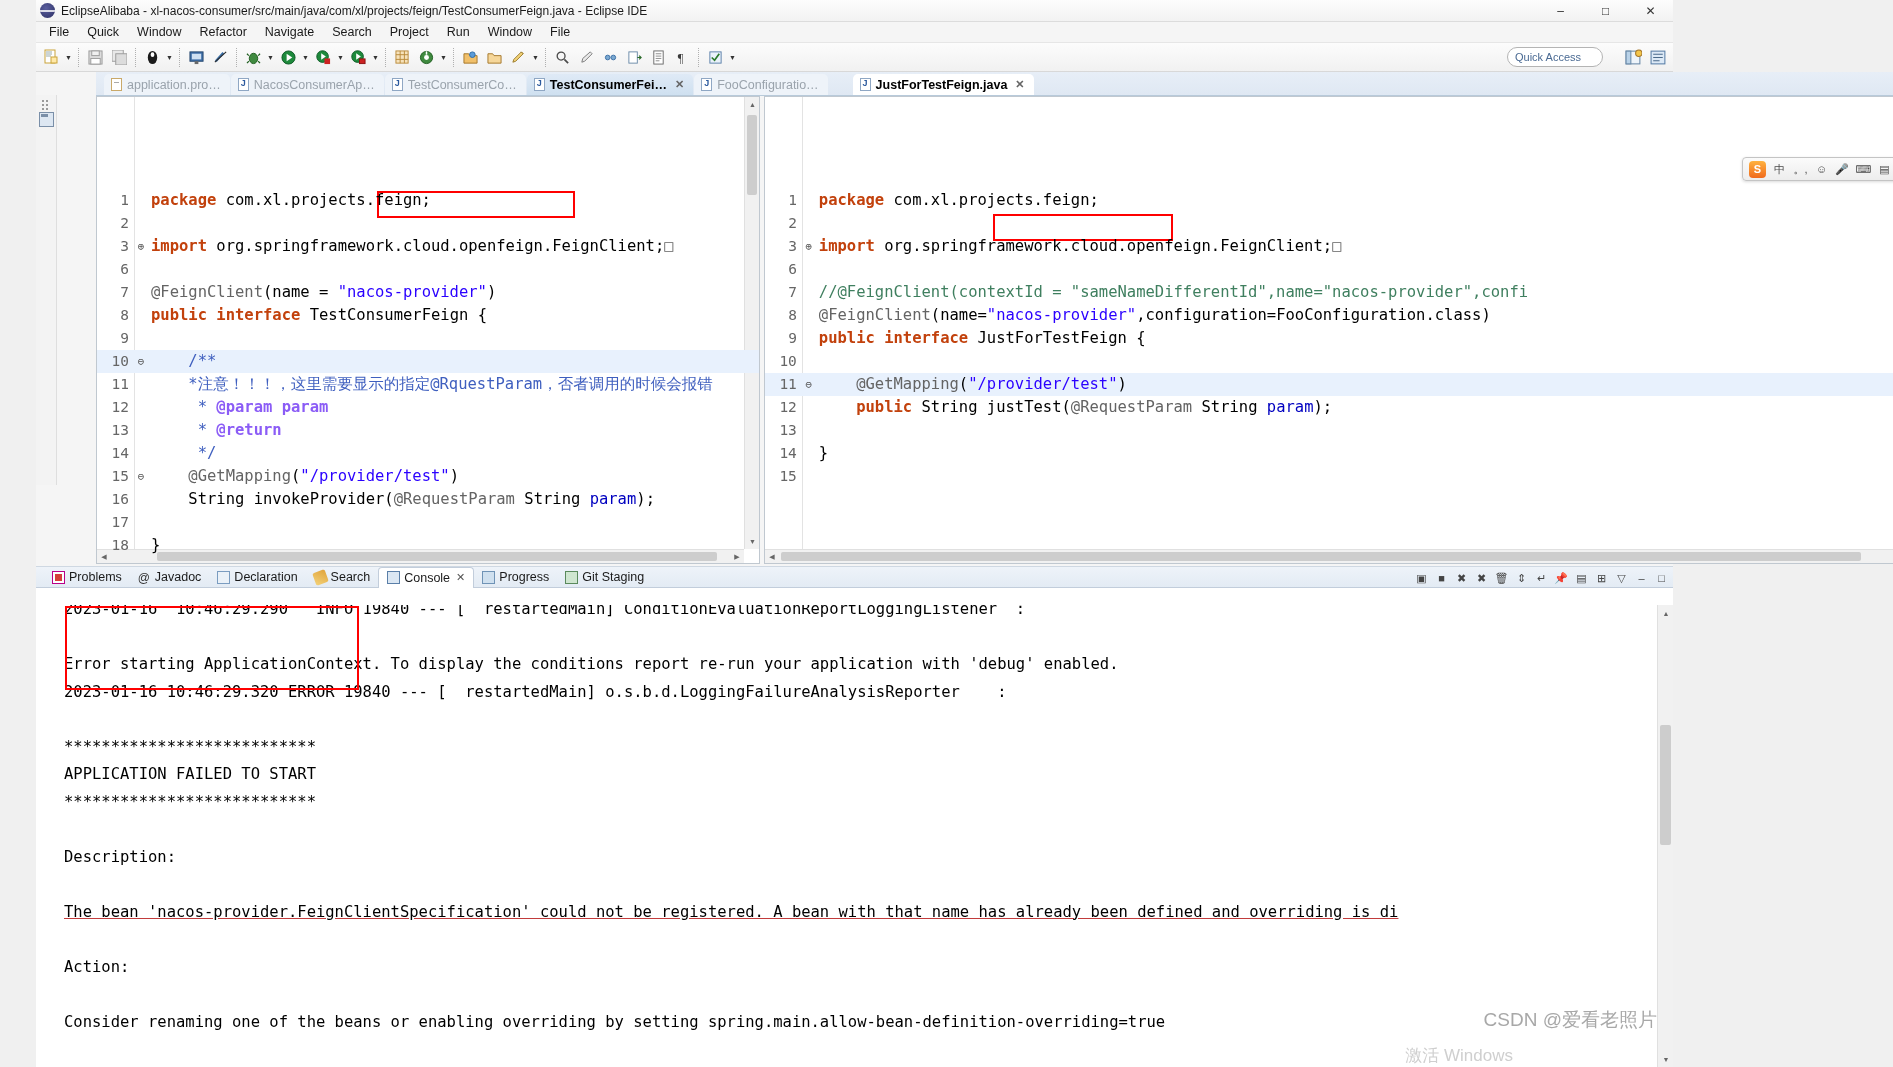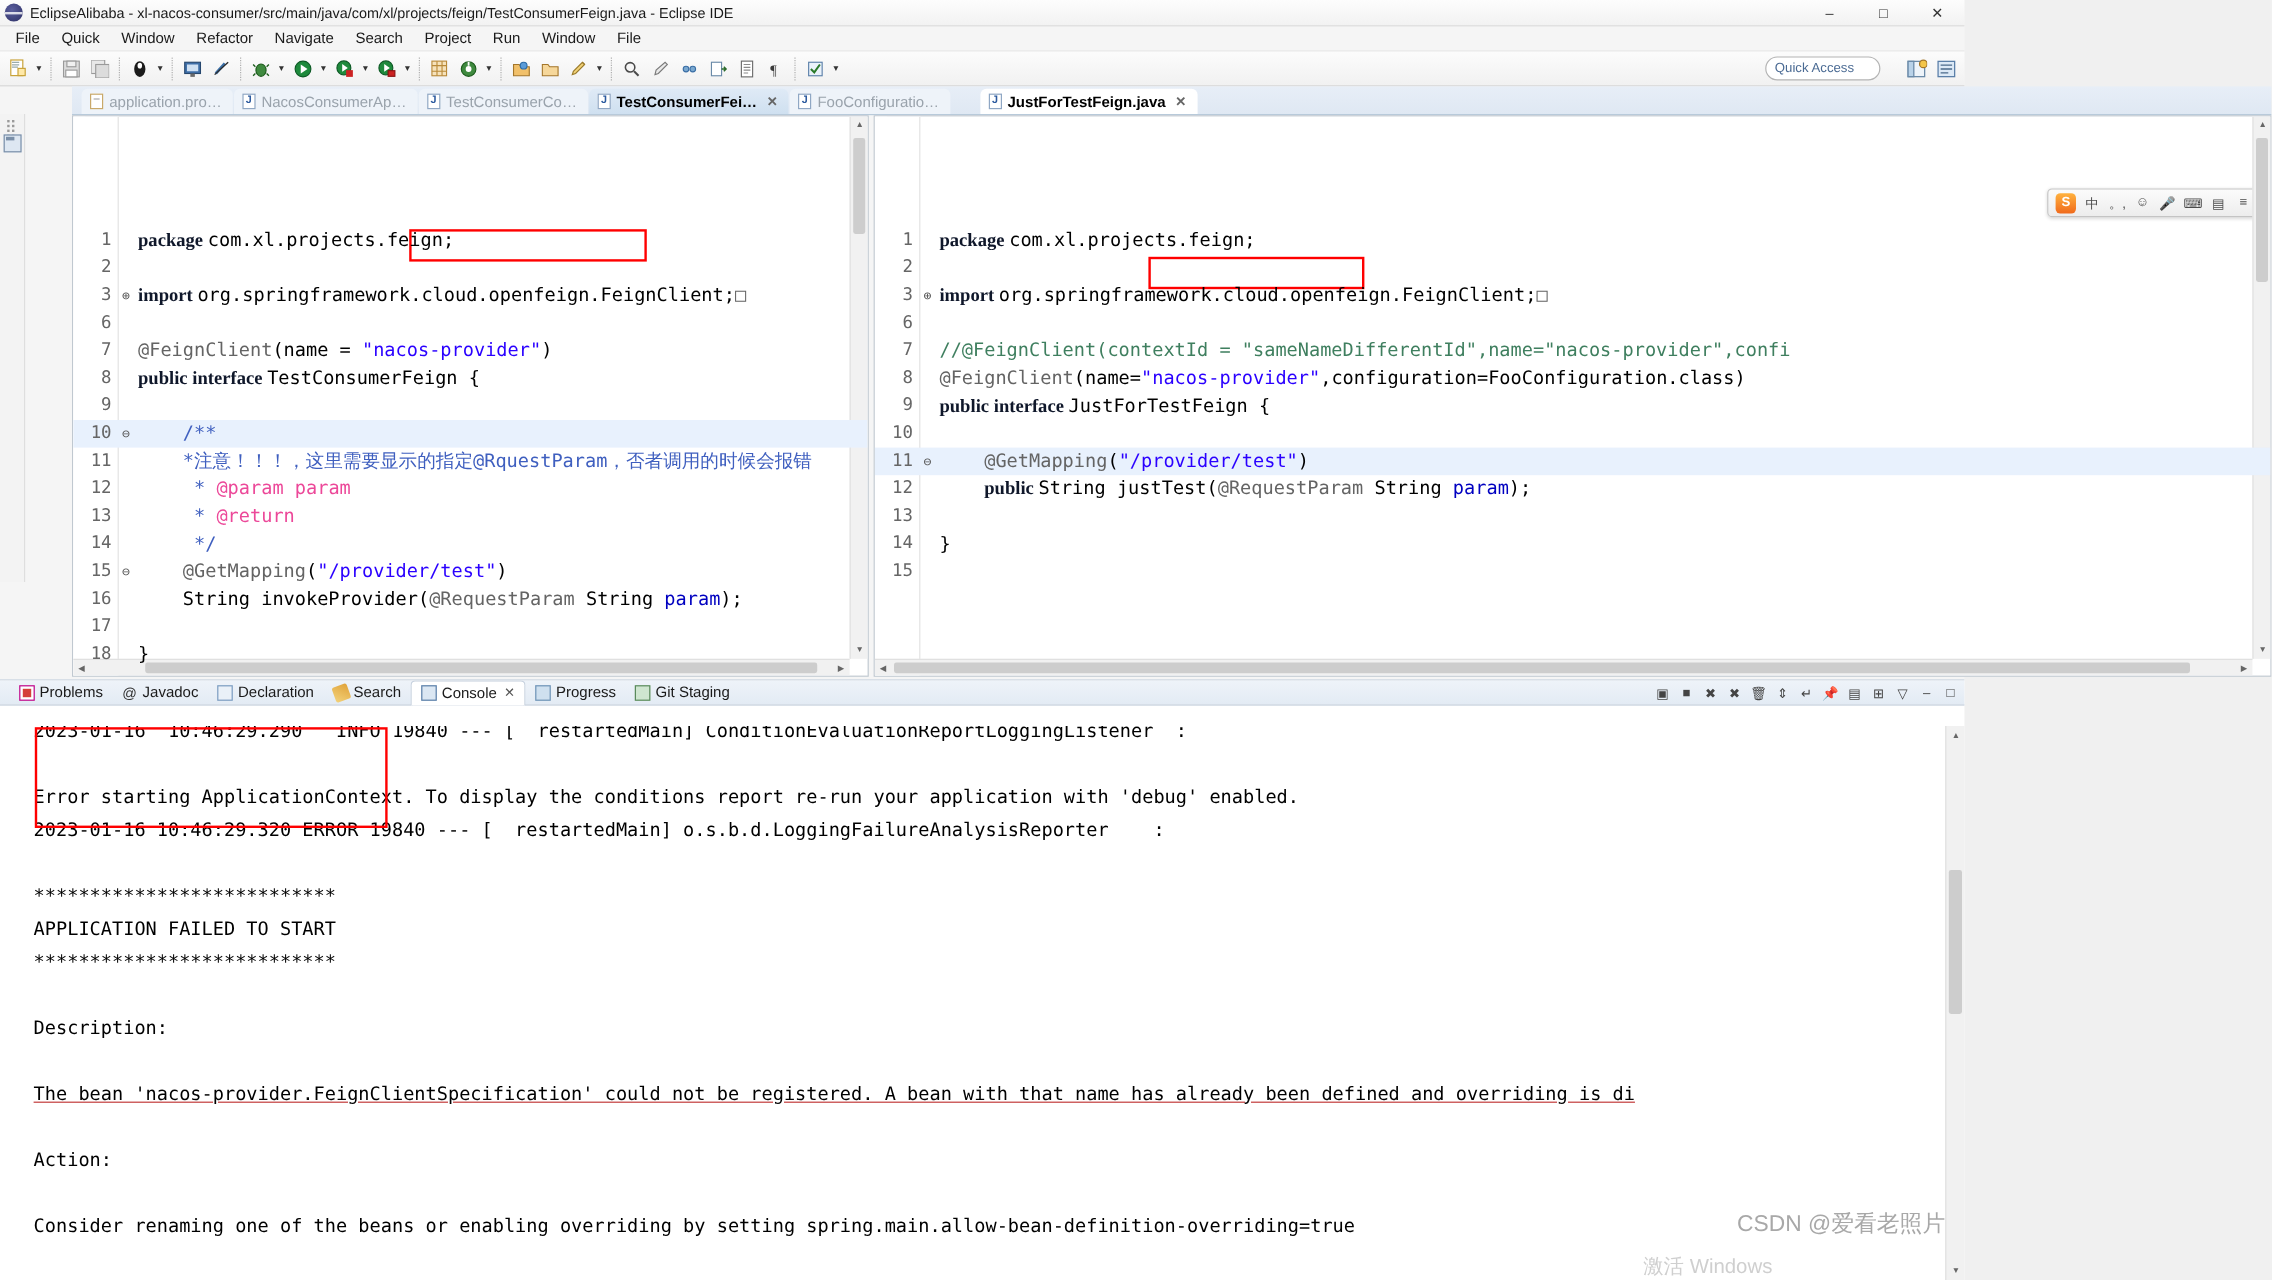--- a/index.html
+++ b/index.html
@@ -7,20 +7,21 @@
     margin: 0; padding: 0;
     width: 1893px; height: 1067px;
     overflow: hidden;
     background: #f0f0f0;
     font-family: "Liberation Sans", sans-serif;
   }
   .app {
     position: relative;
     width: 1637px; height: 1067px;
     background: #f5f5f5;
+    margin-left: 36px;
   }
 
   
   .titlebar {
     height: 22px;
     background: linear-gradient(#fdfdfd, #f2f2f2);
     border-bottom: 1px solid #dcdcdc;
     display: flex; align-items: center;
     padding-left: 4px;
     font-size: 12px; color: #1a1a1a;
@@ -208,25 +209,25 @@
     width: 38px; text-align: right; padding-right: 6px;
     color: #666; font-size: 14.5px; flex: 0 0 auto;
   }
   .fold {
     width: 12px; flex: 0 0 auto; text-align: center;
     font-size: 11px; color: #555;
   }
   .ctext { padding-left: 4px; }
 
   
-  .kw   { color: #0f172a; font-weight: bold; font-family: Liberation Serif, serif; }
+  .kw   { color: #c2410c; font-weight: bold; }
   .str  { color: #2a00ff; }
   .cmt  { color: #3f7f5f; }
   .jdoc { color: #3f5fbf; }
-  .jtag { color: #ec4899; font-weight: normal; }
+  .jtag { color: #8b5cf6; font-weight: bold; }
   .ann  { color: #646464; }
   .plain{ color: #000; }
   .fld  { color: #0000c0; }
 
   .redbox {
     position: absolute;
     border: 2px solid #ff0000;
     pointer-events: none;
   }
 

